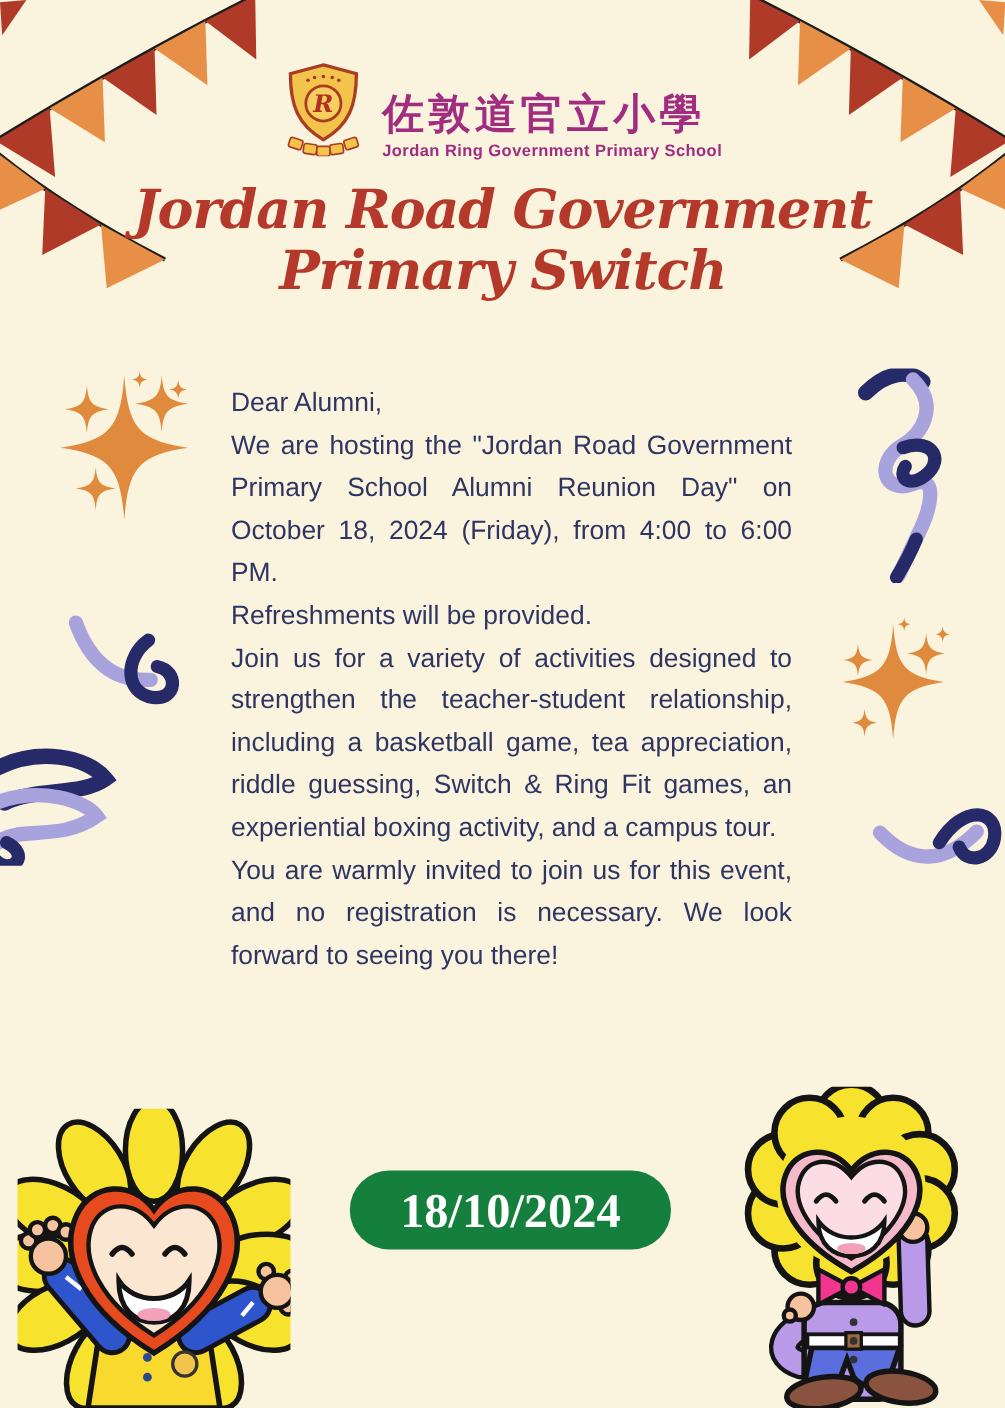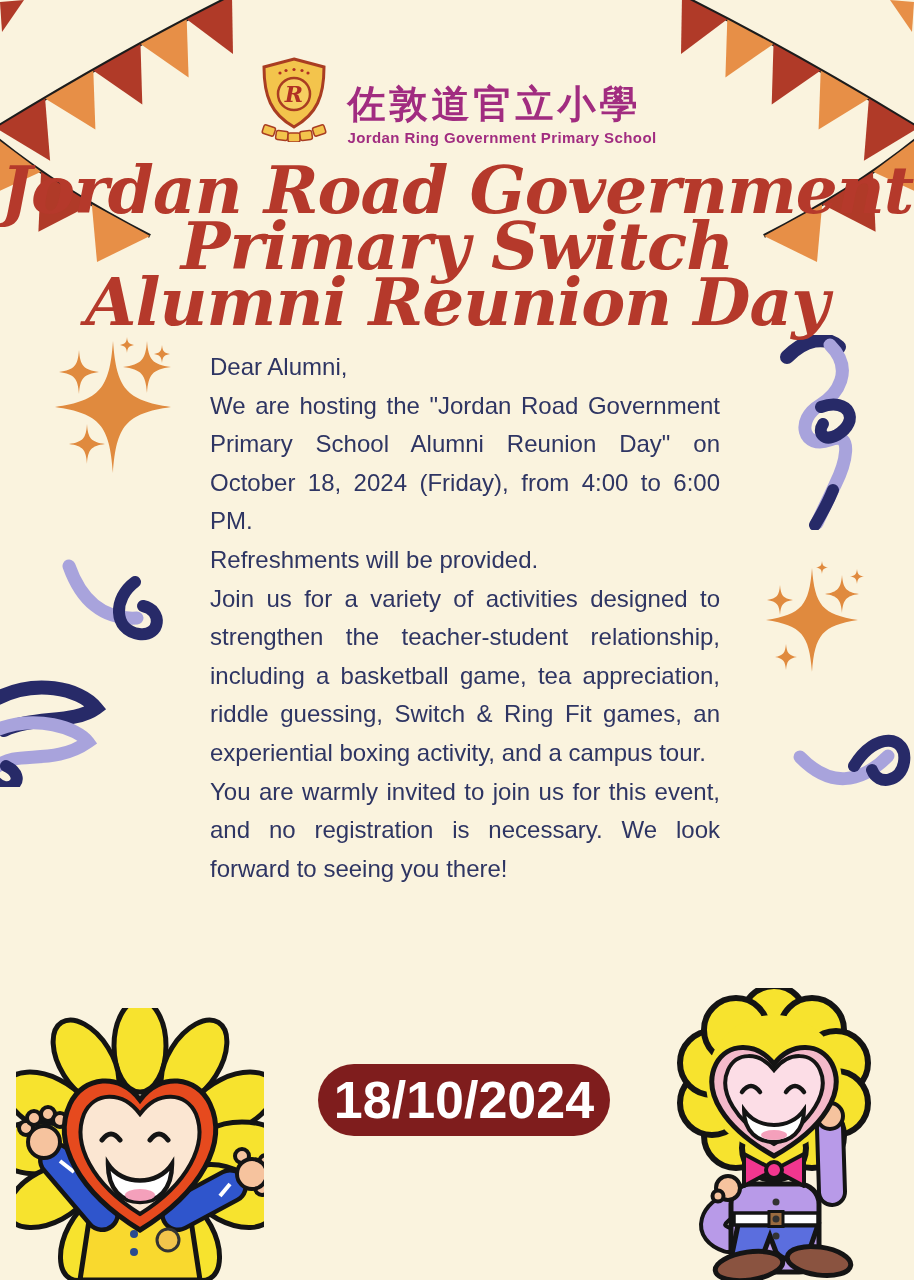--- a/index.html
+++ b/index.html
@@ -12,29 +12,29 @@
   .abs{position:absolute;}
   
   .header{position:absolute; top:52px; left:0; width:100%; display:flex;
           justify-content:center; align-items:center; gap:16px; z-index:4;}
   .school-names{display:flex; flex-direction:column;margin-top:32px;}
   .school-zh{font-size:38px; font-weight:bold; color:#a12c80; letter-spacing:4px; line-height:1.1;}
   .school-en{font-size:15px; font-weight:bold; color:#a12c80; letter-spacing:0.4px; margin-top:3px;}
   
   .title{position:absolute; top:162px; left:0; width:100%; text-align:center; z-index:4;
          font-family:"DejaVu Serif", serif; font-style:italic; font-weight:bold;
-         color:#b5392b; font-size:66px; line-height:56px; letter-spacing:-1px;}
+         color:#b5392b; font-size:49px; line-height:56px; letter-spacing:-1px;}
   
   .letter{position:absolute; top:348px; left:210px; width:510px; z-index:4;
           color:#2e3563; font-size:24px; line-height:38.6px; text-align:justify;}
   .letter p{margin:0;}
   
   .date-badge{position:absolute; top:1064px; left:318px; width:292px; height:72px;
-          background:#7f1d1d; border-radius:40px; display:flex; align-items:center;
-          justify-content:center; color:#ffffff; font-weight:bold; font-size:52px; z-index:4;}
+          background:#15803d; border-radius:40px; display:flex; align-items:center;
+          justify-content:center; color:#ffffff; font-weight:bold; font-size:44px; z-index:4;font-family:Liberation Serif, serif;}
   .event-time{position:absolute; top:1140px; left:288px; width:352px; text-align:center;
           color:#2e3563; font-size:36px; z-index:4;}
   .deco{z-index:1;}
   .mascot{z-index:3;}
   .bunting-right{transform:scaleX(-1);}
 </style>
 </head>
 <body>
 
 <div class="poster">
@@ -89,21 +89,20 @@
     </svg>
     <div class="school-names">
       <div class="school-zh">佐敦道官立小學</div>
       <div class="school-en">Jordan Ring Government Primary School</div>
     </div>
   </div>
 
   <div class="title">
     <div>Jordan Road Government</div>
     <div>Primary Switch</div>
-    <div>Alumni Reunion Day</div>
   </div>
 
   <svg class="abs deco" style="left:35px;top:332px;" width="175" height="150" viewBox="0 0 175 150" fill="#e08a3e">
     <path d="M 78 9 C 81.5 56.5 90.8 68.4 136 75 C 90.8 81.6 81.5 93.5 78 141 C 74.5 93.5 65.2 81.6 20 75 C 65.2 68.4 74.5 56.5 78 9 Z"></path>
     <path d="M 44 18 C 45.2 33.8 48.4 37.8 64 40 C 48.4 42.2 45.2 46.2 44 62 C 42.8 46.2 39.6 42.2 24 40 C 39.6 37.8 42.8 33.8 44 18 Z"></path>
     <path d="M 112 9 C 113.4 27.7 117.3 32.4 136 35 C 117.3 37.6 113.4 42.3 112 61 C 110.6 42.3 106.7 37.6 88 35 C 106.7 32.4 110.6 27.7 112 9 Z"></path>
     <path d="M 52 92 C 53 106.4 56 110 70 112 C 56 114 53 117.6 52 132 C 51 117.6 48 114 34 112 C 48 110 51 106.4 52 92 Z"></path>
     <path d="M 92 5 C 92.5 10.6 94 12 99 13 C 94 14 92.5 15.4 92 21 C 91.5 15.4 90 14 85 13 C 90 12 91.5 10.6 92 5 Z"></path>
     <path d="M 127 13 C 127.6 19.4 129.3 21 135 22 C 129.3 23 127.6 24.6 127 31 C 126.4 24.6 124.7 23 119 22 C 124.7 21 126.4 19.4 127 13 Z"></path>
   </svg>

